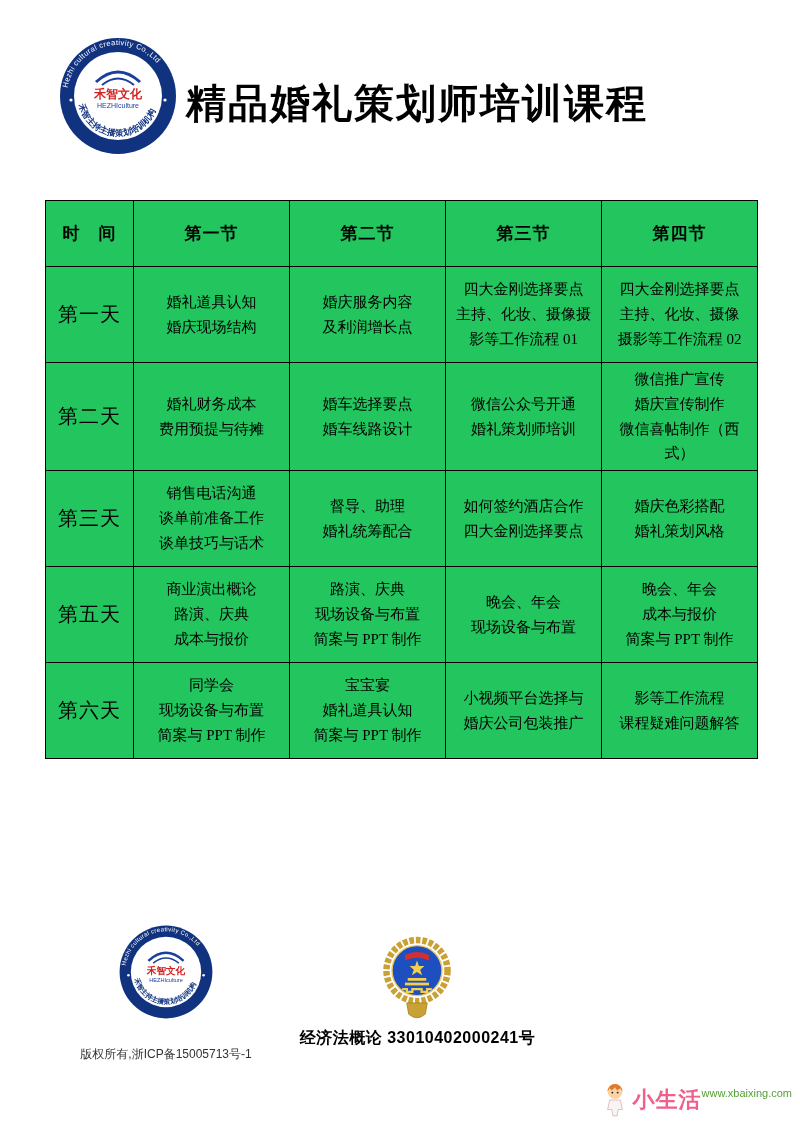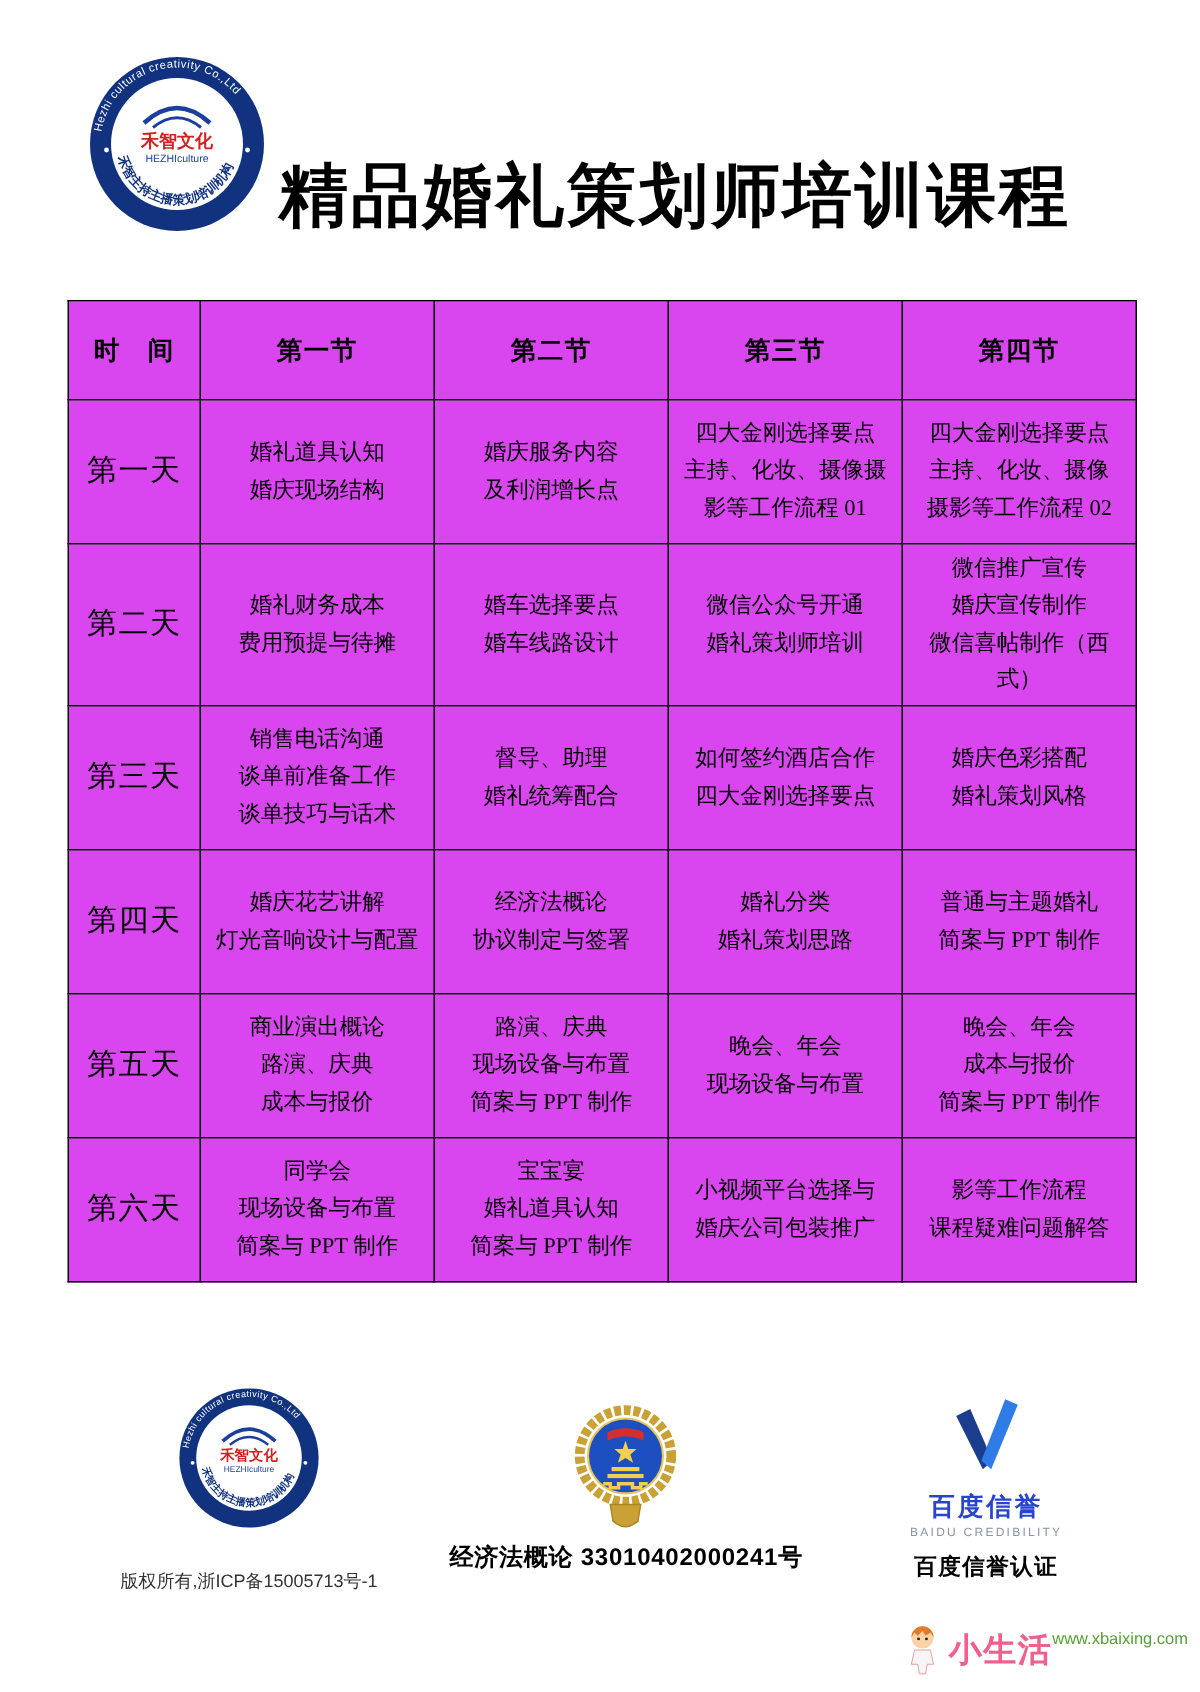--- a/index.html
+++ b/index.html
@@ -4,27 +4,27 @@
 <style>
   * { margin:0; padding:0; box-sizing:border-box; }
   html,body { background:#ffffff; }
   body { font-family:"Liberation Sans", sans-serif; }
   .page { position:relative; width:800px; height:1128px; background:#fff; overflow:hidden; margin:0 auto; }
 
   
   .logo-top { position:absolute; left:58px; top:36px; width:120px; height:120px; }
   .logo-bottom { position:absolute; left:118px; top:924px; width:96px; height:96px; }
   .logo-top svg, .logo-bottom svg { width:100%; height:100%; display:block; }
-  .page-title { position:absolute; left:186px; top:76px; width:600px; font-size:46px; font-weight:900;
-    color:#000; letter-spacing:2px; font-family:"Liberation Sans", sans-serif;margin-top:24px; }
+  .page-title { position:absolute; left:186px; top:76px; width:600px; font-size:40px; font-weight:900;
+    color:#000; letter-spacing:2px; font-family:"Liberation Sans", sans-serif; }
 
   
   .course-table { position:absolute; left:45px; top:200px; width:712px; border-collapse:collapse;
     table-layout:fixed; font-family:"Liberation Serif", serif; }
-  .course-table th, .course-table td { border:1px solid #000; text-align:center; vertical-align:middle; color:#000; background:#d946ef; }
+  .course-table th, .course-table td { border:1px solid #000; text-align:center; vertical-align:middle; color:#000; background:#22c55e; }
   .course-table th { height:66px; font-size:17px; font-weight:bold; letter-spacing:1px; }
   .course-table td { height:96px; font-size:15px; line-height:1.65; white-space:pre-line; padding:4px 6px; }
   .course-table td.day { font-size:20px; letter-spacing:1px; }
 
   
   .copyright { position:absolute; left:40px; top:1028px; width:252px; text-align:center;
     font-size:12px; color:#333;margin-top:18px; }
   .police-badge { position:absolute; left:380px; top:930px; width:74px; height:96px; }
   .police-badge svg { width:100%; height:100%; display:block; }
   .police-text { position:absolute; left:290px; top:1028px; width:255px; text-align:center;
@@ -122,31 +122,20 @@
 谈单前准备工作
 谈单技巧与话术</td>
           <td>督导、助理
 婚礼统筹配合</td>
           <td>如何签约酒店合作
 四大金刚选择要点</td>
           <td>婚庆色彩搭配
 婚礼策划风格</td>
         </tr>
         <tr>
-          <td class="day">第四天</td>
-          <td>婚庆花艺讲解
-灯光音响设计与配置</td>
-          <td>经济法概论
-协议制定与签署</td>
-          <td>婚礼分类
-婚礼策划思路</td>
-          <td>普通与主题婚礼
-简案与 PPT 制作</td>
-        </tr>
-        <tr>
           <td class="day">第五天</td>
           <td>商业演出概论
 路演、庆典
 成本与报价</td>
           <td>路演、庆典
 现场设备与布置
 简案与 PPT 制作</td>
           <td>晚会、年会
 现场设备与布置</td>
           <td>晚会、年会
@@ -202,29 +191,20 @@
       <path d="M27,25 Q40,19 53,25 L53,31 Q40,25 27,31 Z" fill="#d42f2f"></path>
       <polygon points="40,31 42,37 48,37 43.5,41 45.5,47 40,43.5 34.5,47 36.5,41 32,37 38,37" fill="#f4cf4e"></polygon>
       <rect x="30" y="50" width="20" height="3" fill="#f4cf4e"></rect>
       <rect x="27" y="55" width="26" height="3" fill="#f4cf4e"></rect>
       <path d="M24,62 h5 v3 h6 v-3 h10 v3 h6 v-3 h5" fill="none" stroke="#f4cf4e" stroke-width="2.5"></path>
       <path d="M29,77 h22 l-2,12 q-9,8 -18,0 Z" fill="#c9a135" stroke="#a9861f" stroke-width="1"></path>
     </svg>
   </div>
   <div class="police-text">经济法概论 33010402000241号</div>
 
-  <div class="baidu-block">
-    <svg viewBox="0 0 60 60">
-      <polygon points="8,15 18,10 34,47 27,53" fill="#1b3d8f"></polygon>
-      <polygon points="43,3 52,7 33,53 26,47" fill="#2f7ce6"></polygon>
-    </svg>
-    <div class="baidu-name">百度信誉</div>
-    <div class="baidu-en">BAIDU CREDIBILITY</div>
-    <div class="baidu-cert">百度信誉认证</div>
-  </div>
 
   <div class="watermark">
     <svg viewBox="0 0 24 34">
       <circle cx="12" cy="9" r="7" fill="#fcd3a6"></circle>
       <path d="M5,9 a7,7 0 0 1 14,0 l-2,-3 -3,2 -2,-3 -3,3 -2,-2 Z" fill="#e07b2a"></path>
       <circle cx="9.5" cy="10" r="0.9" fill="#222222"></circle>
       <circle cx="14.5" cy="10" r="0.9" fill="#222222"></circle>
       <path d="M7,17 h10 l2,9 h-4 l-1,6 h-4 l-1,-6 h-4 Z" fill="#f5f5f5" stroke="#dd8888" stroke-width="0.5"></path>
     </svg>
     <div class="wm-texts">

